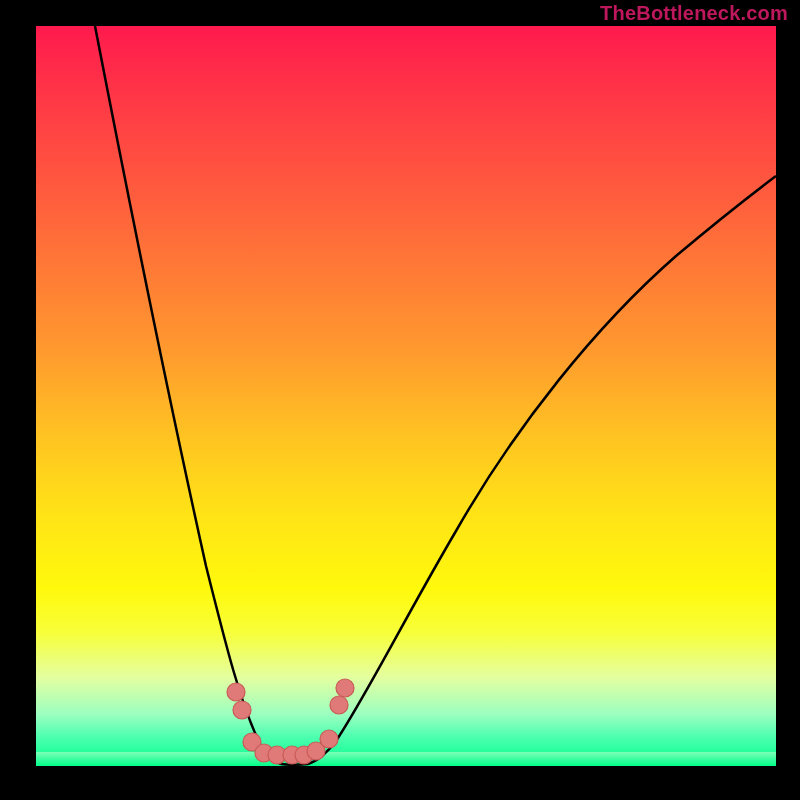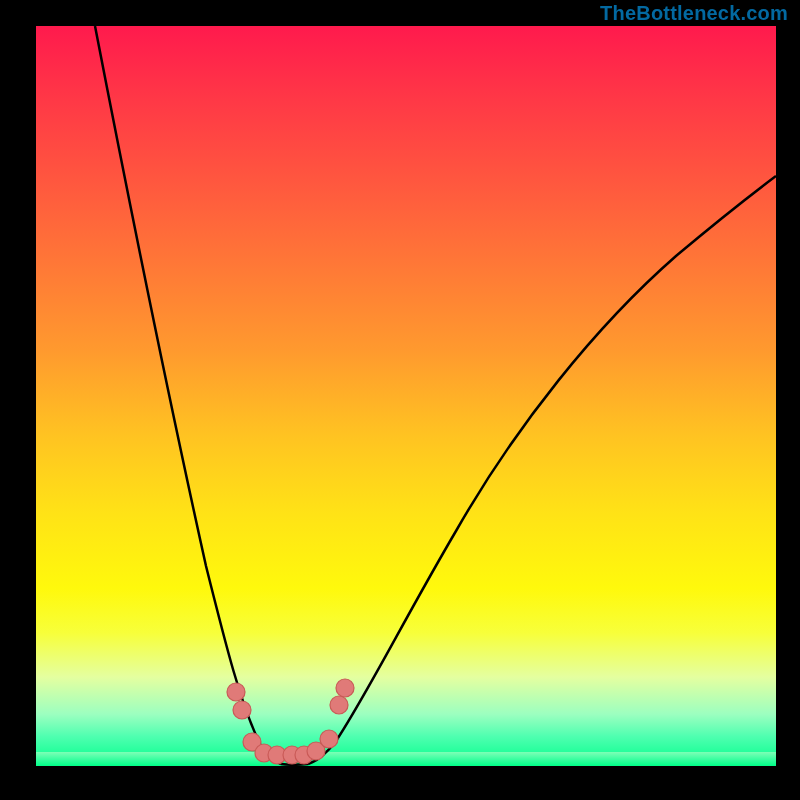--- a/index.html
+++ b/index.html
@@ -75,21 +75,21 @@
     height: 100%;
     pointer-events: none;
   }
   .watermark {
     position: absolute;
     top: 2px;
     right: 12px;
     font-family: Arial, Helvetica, sans-serif;
     font-size: 20px;
     font-weight: 600;
-    color: #0369a1;
+    color: #be185d;
     letter-spacing: 0.2px;
     user-select: none;
   }
 </style>
 </head>
 <body>
 
 <div class="stage">
   <div class="frame-black"></div>
 

